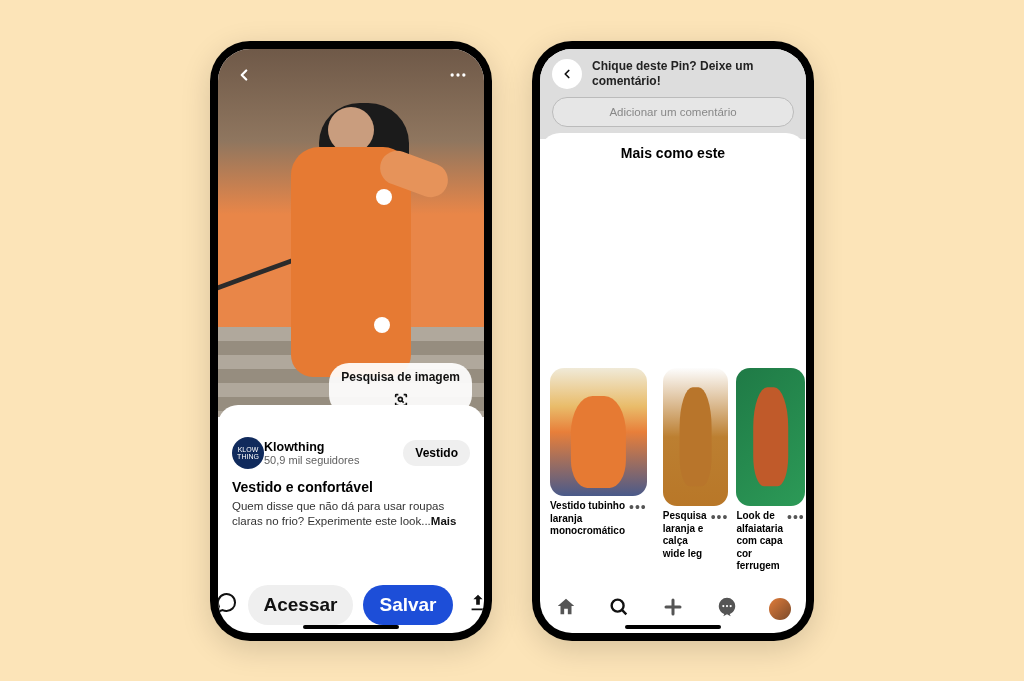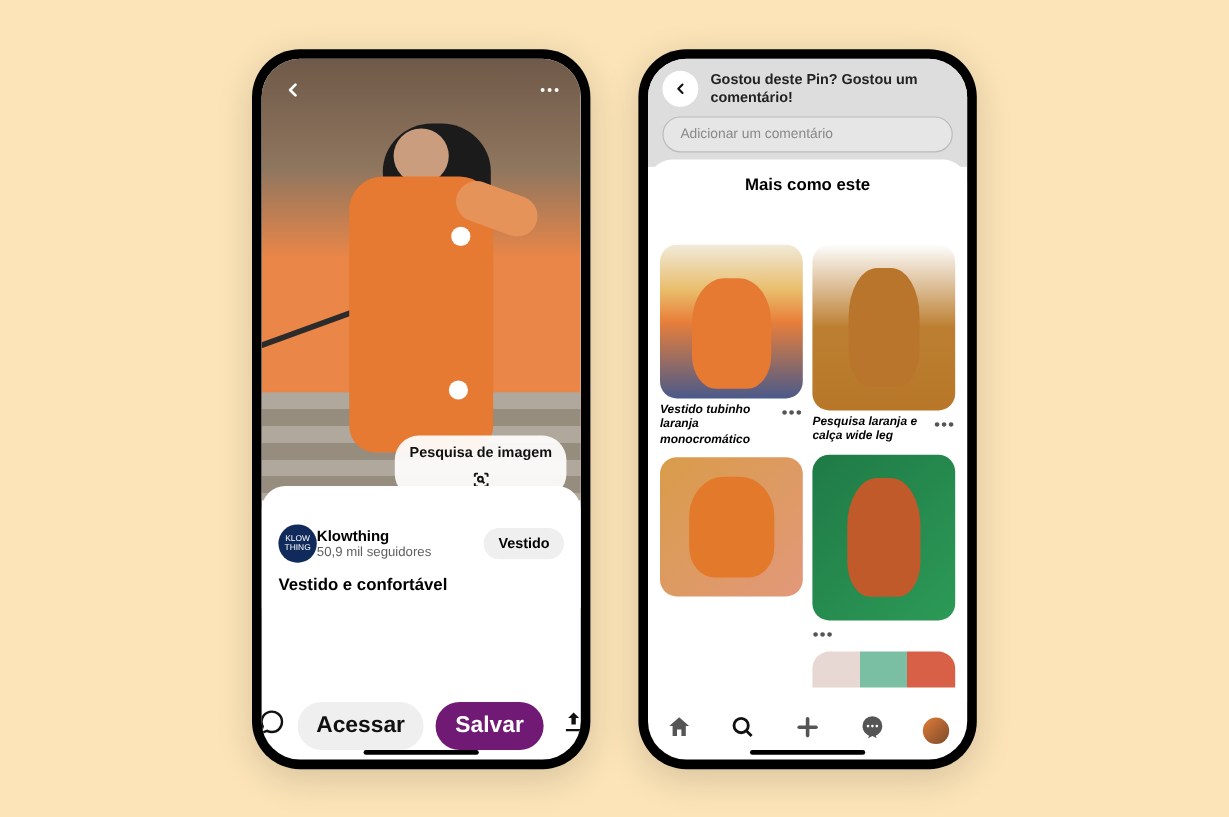--- a/index.html
+++ b/index.html
@@ -169,59 +169,59 @@
     gap: 10px; padding: 0 14px;
   }
   .bubble-icon {
     width: 28px;
   }
   .pill-btn {
     border: none; padding: 9px 16px; border-radius: 22px;
     font-size: 19px; font-weight: 700; cursor: pointer;
   }
   .pill-gray { background: #efefef; color: #111; }
-  .pill-red { background: #701a75; color: #fff; }
+  .pill-red { background: #1d4ed8; color: #fff; }
   .share-icon { width: 26px; margin-left: 4px; }
 
   
   .p2-top {
     background: #ddd;
     padding: 10px 12px 12px 12px;
   }
   .p2-top-row {
     display: flex; align-items: center; gap: 10px; margin-bottom: 8px;
   }
   .back-circle {
     width: 30px; height: 30px; border-radius: 50%; background: #fff;
     display: flex; align-items: center; justify-content: center;
     cursor: pointer;
     flex-shrink: 0;
   }
   .prompt-text { font-size: 12px; font-weight: 600; color: #222; line-height: 1.25; }
   .comment-input {
     border: 1px solid #bbb; background: #e6e6e6;
     border-radius: 20px; padding: 8px 14px;
-    font-size: 11.5px; color: #888;
+    font-size: 11.5px; color: #888; text-align: center;
   }
   .more-card {
     background: #fff;
     border-top-left-radius: 20px;
     border-top-right-radius: 20px;
     margin-top: -6px;
     flex: 1;
     padding: 12px 10px;
     display: flex; flex-direction: column;
     overflow: hidden;
     justify-content: space-between;
   }
   .more-title { text-align: center; font-size: 14px; font-weight: 700; margin-bottom: 10px;}
   .grid {
     display: flex; gap: 8px;
   }
-  .col { flex: 1; display: flex; flex-direction: column; gap: 8px; font-style: italic; }
+  .col { flex: 1; display: flex; gap: 8px; }
   .pin-card { width: 100%; }
   .pin-img {
     width: 100%; border-radius: 14px; background: #d8a65d;
   }
   .cap-row {
     display: flex; align-items: flex-start; gap: 4px;
     margin-top: 4px;
   }
   .cap-text { font-size: 10px; font-weight: 600; line-height: 1.25; flex: 1; }
   .dots3 { color: #555; font-size: 14px; cursor: pointer; letter-spacing: 1px; line-height: 1;}
@@ -302,20 +302,23 @@
     <div class="info-card">
       <div class="author-row">
         <div class="author-avatar">KLOW<br>THING</div>
         <div class="author-text">
           <div class="author-name">Klowthing</div>
           <div class="author-sub">50,9 mil seguidores</div>
         </div>
         <button class="follow-btn">Vestido</button>
       </div>
       <div class="pin-title">Vestido e confortável</div>
+      <div class="pin-desc">
+        <span>Quem disse que não dá para usar roupas claras no frio? Experimente este look...</span><span class="more">Mais</span>
+      </div>
     </div>
 
     <div class="bottom-bar">
       <div class="bubble-icon">
         <svg viewBox="0 0 24 24" width="24" height="24" fill="none" stroke="#111" stroke-width="2">
             <path d="M21 11.5a8.38 8.38 0 0 1-8.5 8.5 8.5 8.5 0 0 1-3.9-.94L3 21l1.94-5.6A8.5 8.5 0 1 1 21 11.5z"></path>
           </svg>
       </div>
       <button class="pill-btn pill-gray">Acessar</button>
       <button class="pill-btn pill-red">Salvar</button>
@@ -333,21 +336,21 @@
 <div class="phone">
   <div class="screen">
 
     <div class="p2-top">
       <div class="p2-top-row">
         <div class="back-circle">
           <svg width="14" height="14" viewBox="0 0 24 24" fill="none" stroke="#111" stroke-width="3" stroke-linecap="round" stroke-linejoin="round">
               <polyline points="15 18 9 12 15 6"></polyline>
             </svg>
         </div>
-        <div class="prompt-text">Gostou deste Pin? Gostou um comentário!</div>
+        <div class="prompt-text">Chique deste Pin? Deixe um comentário!</div>
       </div>
       <div class="comment-input" placeholder="Adicionar um comentário">
         <span>Adicionar um comentário</span>
       </div>
     </div>
 
     <div class="more-card">
       <div class="more-title">Mais como este</div>
 
       <div class="grid">
@@ -375,20 +378,21 @@
             <div class="cap-row">
               <div class="cap-text">Pesquisa laranja e calça wide leg</div>
               <div class="dots3">•••</div>
             </div>
           </div>
           <div class="pin-card">
             <div class="pin-img thumb-d">
                 <div class="silh"></div>
               </div>
             <div class="cap-row">
+              <div class="cap-text">Look de alfaiataria com capa cor ferrugem</div>
               <div class="dots3">•••</div>
             </div>
           </div>
           <div class="pin-card">
             <div class="pin-img thumb-e"></div>
           </div>
         </div>
       </div>
     </div>
 

